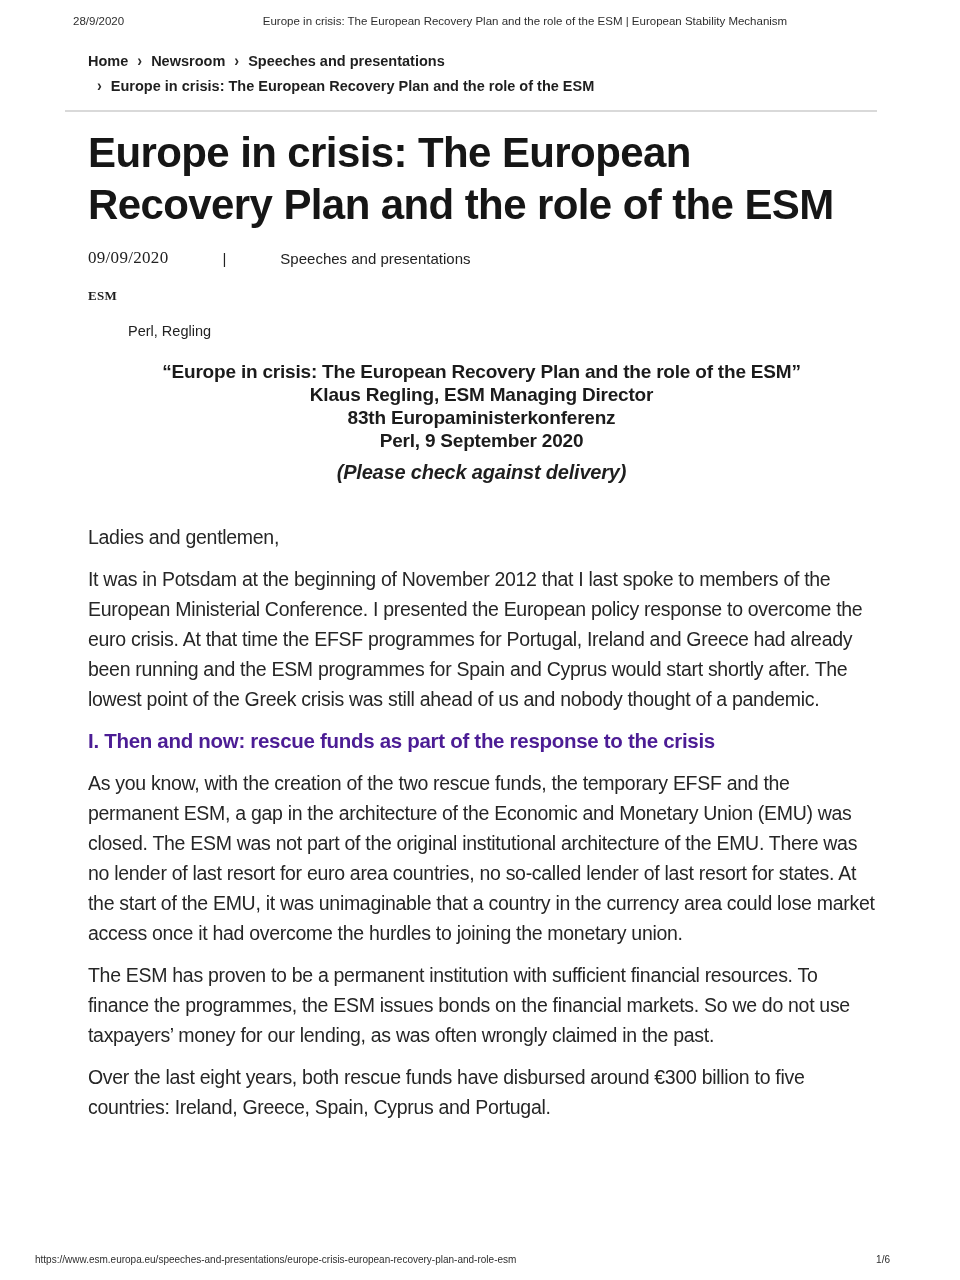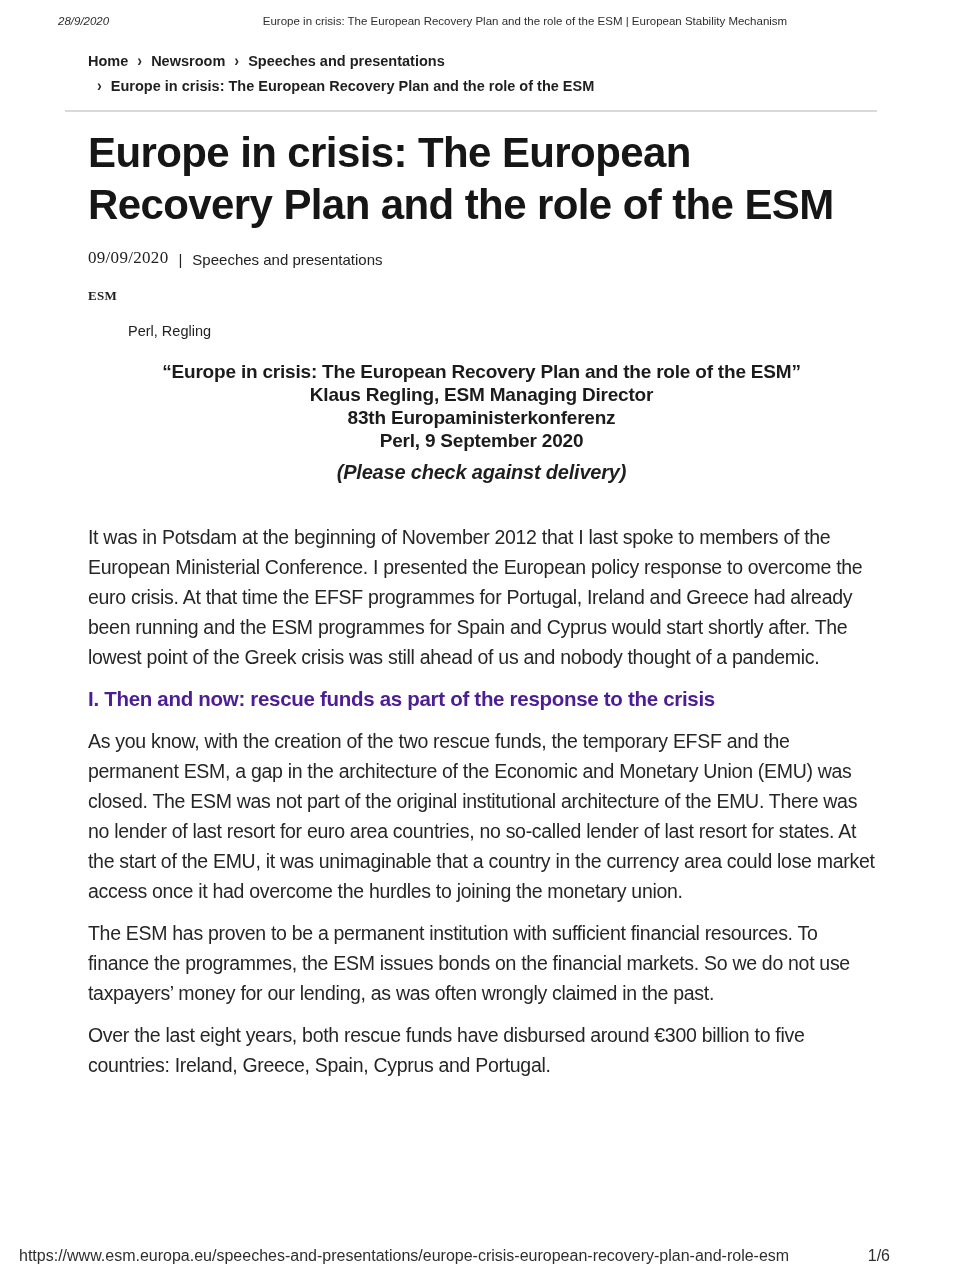--- a/index.html
+++ b/index.html
@@ -14,21 +14,21 @@
   }
 
   
   .print-header {
     position: absolute;
     top: 15px; left: 0; right: 0;
     height: 14px;
     font-size: 11.5px;
     color: #2e2e2e;
   }
-  .ph-date { position: absolute; left: 58px; top: 0; font-style: italic; }
+  .ph-date { position: absolute; left: 73px; top: 0; }
   .ph-title { display: block; text-align: center; padding-left: 90px; }
 
   
   .content {
     position: absolute;
     left: 88px;
     top: 49px;
     width: 787px;
   }
 
@@ -49,21 +49,21 @@
 
   h1.article-title {
     margin: 15px 0 0 0;
     font-size: 42px;
     line-height: 52px;
     font-weight: bold;
     letter-spacing: -0.6px;
     color: #161616;
   }
 
-  .meta { margin-top: 17px; font-size: 15px; color: #222; display: flex; align-items: flex-end; }
+  .meta { margin-top: 17px; font-size: 15px; color: #222; display: flex; align-items: center; gap: 44px; }
   .meta-date { font-family: "Liberation Serif", serif; font-size: 17px; letter-spacing: 0.3px; }
   .meta-sep { margin: 0 10px; font-size: 15px; }
 
   .author {
     margin-top: 20px;
     font-family: "Liberation Serif", serif;
     font-size: 13px;
     font-weight: bold;
     letter-spacing: 0.3px;
     color: #1d1d1d;
@@ -103,25 +103,25 @@
     margin: 10px 0 12px 0;
     letter-spacing: -0.3px;
     font-weight: bold;
     color: #4c1d95;
   }
 
   
   .print-footer {
     position: absolute;
     bottom: 15px;
-    left: 19px;
+    left: 35px;
     right: 70px;
     display: flex;
     justify-content: space-between;
-    font-size: 16px;
+    font-size: 10px;
     color: #2e2e2e;
   }
 </style>
 </head>
 <body>
 
 <div class="page">
 
   <div class="print-header">
     <span class="ph-date">28/9/2020</span>
@@ -155,20 +155,21 @@
 
     <div class="speech-header">
       <div class="sh-line">“Europe in crisis: The European Recovery Plan and the role of the ESM”</div>
       <div class="sh-line">Klaus Regling, ESM Managing Director</div>
       <div class="sh-line">83th Europaministerkonferenz</div>
       <div class="sh-line">Perl, 9 September 2020</div>
       <div class="sh-note">(Please check against delivery)</div>
     </div>
 
     <div class="body-text">
+      <p>Ladies and gentlemen,</p>
       <p>It was in Potsdam at the beginning of November 2012 that I last spoke to members of the European Ministerial Conference. I presented the European policy response to overcome the euro crisis. At that time the EFSF programmes for Portugal, Ireland and Greece had already been running and the ESM programmes for Spain and Cyprus would start shortly after. The lowest point of the Greek crisis was still ahead of us and nobody thought of a pandemic.</p>
       <h2>I. Then and now: rescue funds as part of the response to the crisis</h2>
       <p>As you know, with the creation of the two rescue funds, the temporary EFSF and the permanent ESM, a gap in the architecture of the Economic and Monetary Union (EMU) was closed. The ESM was not part of the original institutional architecture of the EMU. There was no lender of last resort for euro area countries, no so-called lender of last resort for states. At the start of the EMU, it was unimaginable that a country in the currency area could lose market access once it had overcome the hurdles to joining the monetary union.</p>
       <p>The ESM has proven to be a permanent institution with sufficient financial resources. To finance the programmes, the ESM issues bonds on the financial markets. So we do not use taxpayers’ money for our lending, as was often wrongly claimed in the past.</p>
       <p>Over the last eight years, both rescue funds have disbursed around €300 billion to five countries: Ireland, Greece, Spain, Cyprus and Portugal.</p>
     </div>
 
   </div>
 
   <div class="print-footer">

